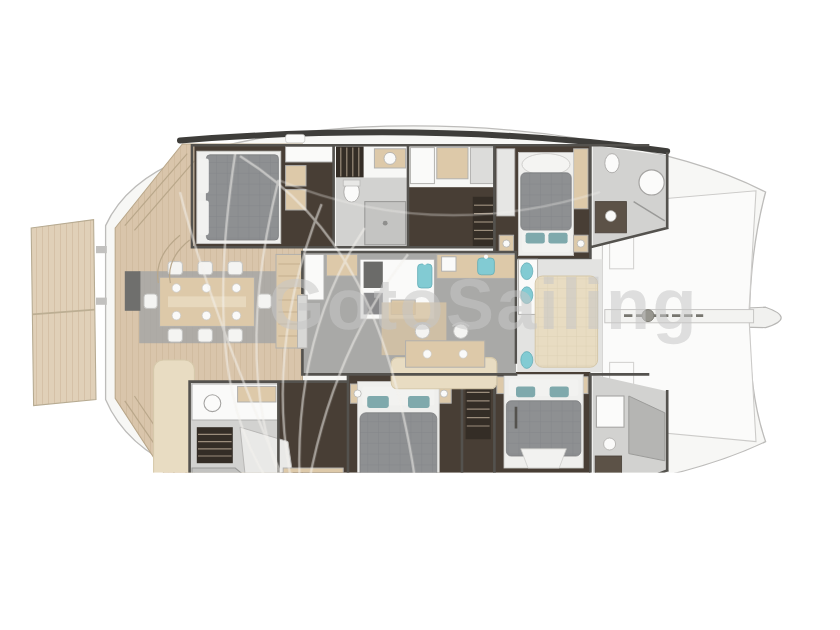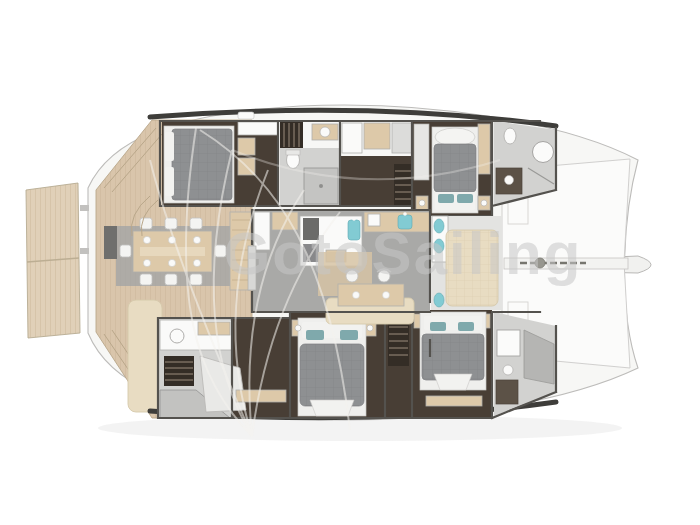--- a/index.html
+++ b/index.html
@@ -1,16 +1,16 @@
 <!DOCTYPE html>
 <html style="--bg: #ffffff; --teak: #d9c5ab; --teak-seam: #c9b294; --teak-light: #e0d0b8; --hull-white: #f7f7f5; --hull-outline: #bdbcba; --dark-band: #3e3d3a; --wall: #54524e; --floor-salon: #a9a9a7; --floor-light: #d2d2d0; --floor-cabin: #483e35; --wood: #ddc9a9; --bed-base: #efefed; --duvet: #8e9092; --pillow-white: #f2f2f0; --pillow-teal: #7fa9ac; --sink-teal: #82cbd3; --cushion: #e8dcc2; --gray-mat: #a6a6a4; --white-fixture: #fafaf9; --fixture-outline: #b0afad; --watermark-text: #c7c7c7; --watermark-line: #f4f2ee; --shadow: #9c9c9a;"><head>
 <meta charset="utf-8">
 <style>
   html,body{margin:0;padding:0;background:#fff;}
-  .stage{position:relative;width:700px;height:525px;background:var(--bg,#fff);overflow:hidden;
+  .stage{position:relative;width:700px;height:394px;background:var(--bg,#fff);overflow:hidden;
          font-family:"Liberation Sans", sans-serif;}
   svg{display:block}
   
   .wall{stroke:var(--wall);stroke-width:2.2;fill:none;stroke-linecap:square}
   .hull{fill:var(--hull-white);stroke:var(--hull-outline);stroke-width:1.1}
   .band{stroke:var(--dark-band);fill:none;stroke-linecap:round}
   .furn{stroke:var(--fixture-outline);stroke-width:.8}
   .white{fill:var(--white-fixture)}
   .wood{fill:var(--wood)}
   .teakfill{fill:url(#teakP);stroke:#b9a78a;stroke-width:.9}

